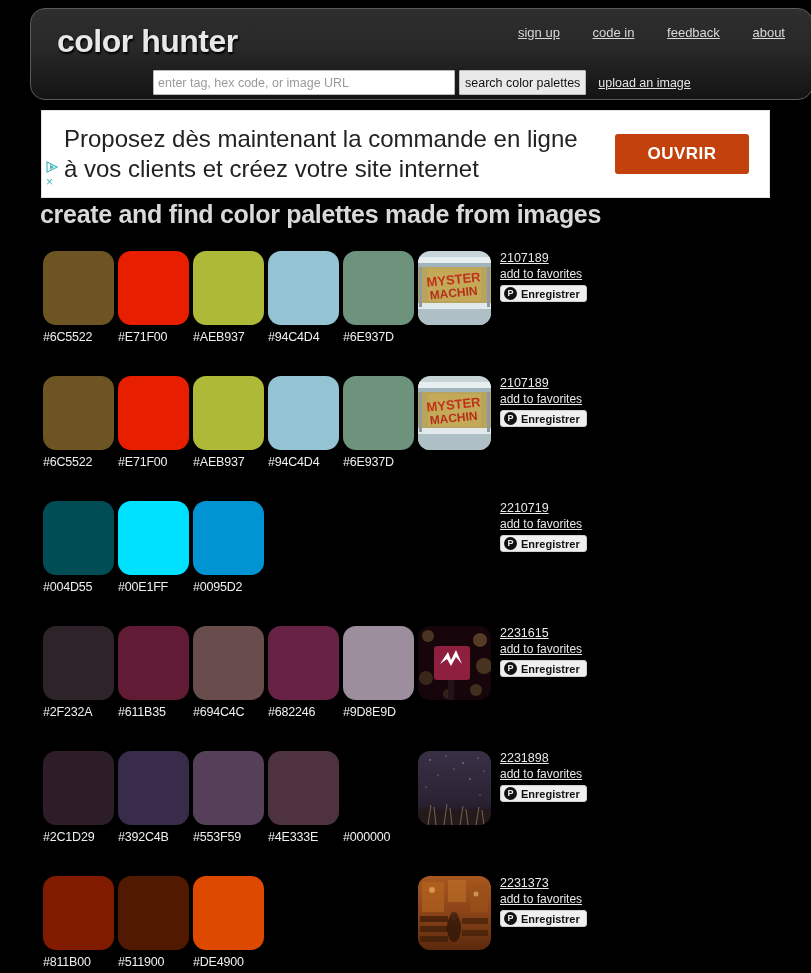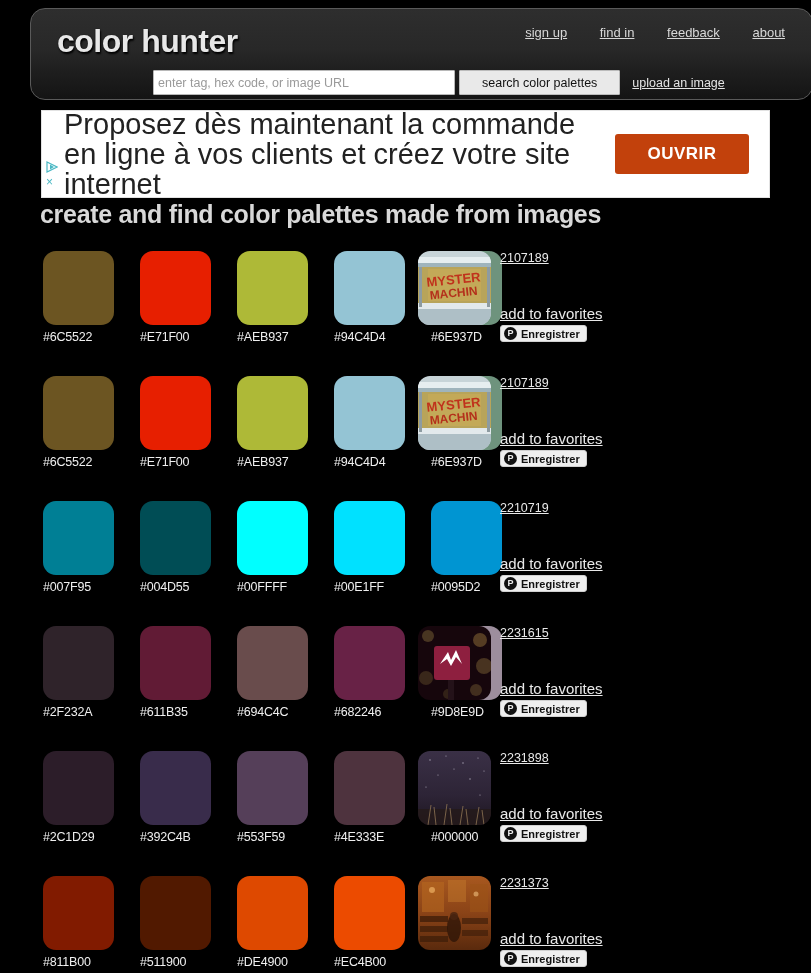--- a/index.html
+++ b/index.html
@@ -72,21 +72,21 @@
     outline: none;
   }
   .search-input::placeholder { color: #9a9a9a; }
   .search-btn {
     background: #e9e9e9;
     border: 1px solid #bbb;
     border-radius: 1px;
     color: #111;
     font-size: 12.5px;
     font-family: "Liberation Sans", sans-serif;
-    padding: 0 22px;
+    padding: 0 5px;
     cursor: pointer;
     white-space: nowrap;
   }
   .upload-link {
     color: #e4e4e4;
     text-decoration: underline;
     font-size: 12.5px;
     align-self: center;
     margin-left: 8px;
     white-space: nowrap;
@@ -123,21 +123,21 @@
     left: 4px;
     bottom: 9px;
     font-size: 12px;
     line-height: 12px;
     color: #4ab8c4;
     cursor: pointer;
     font-family: "Liberation Sans", sans-serif;
   }
   .ad-text {
     flex: 1;
-    font-size: 29px;
+    font-size: 24px;
     line-height: 30px;
     color: #222;
     font-family: "Liberation Sans", sans-serif;
     padding-right: 20px;
   }
   .ad-cta {
     flex: none;
     margin-right: 20px;
     background: #c2410c;
     color: #fff;
@@ -175,21 +175,21 @@
     position: relative;
     height: 125px;
   }
   .swatches {
     position: absolute;
     left: 43px;
     top: 11px;
     display: flex;
   }
   .swatch-cell {
-    width: 97px;
+    width: 75px;
     margin-right: 0;
     position: relative;
   }
   .swatch {
     width: 71px;
     height: 74px;
     border-radius: 13px;
   }
   .swatch-label {
     margin-top: 5px;
@@ -218,23 +218,22 @@
     display: block;
     color: #e9e9e9;
     text-decoration: underline;
     font-size: 12.5px;
     line-height: 15px;
   }
   .meta a.fav {
     display: block;
     color: #e9e9e9;
     text-decoration: underline;
-    font-size: 15px;
+    font-size: 12px;
     line-height: 16px;
-    margin-top: 40px;
   }
   .pin-btn {
     display: inline-flex;
     align-items: center;
     gap: 4px;
     margin-top: 3px;
     background: #efefef;
     color: #111;
     border: 1px solid #d0d0d0;
     border-radius: 3px;
@@ -261,21 +260,21 @@
   
   .art { width: 100%; height: 100%; position: relative; }
 </style>
 </head>
 <body>
 
 <div class="header">
   <div class="brand">color hunter</div>
   <div class="nav">
     <a href="#">sign up</a>
-    <a href="#">find in</a>
+    <a href="#">code in</a>
     <a href="#">feedback</a>
     <a href="#">about</a>
   </div>
   <div class="searchrow">
     <input class="search-input" type="text" placeholder="enter tag, hex code, or image URL" style="">
     <button class="search-btn">search color palettes</button>
     <a class="upload-link" href="#">upload an image</a>
   </div>
 </div>
 
@@ -374,30 +373,22 @@
       <rect x="69" y="16" width="3" height="40" fill="#8d9ba1"></rect>
     </svg></div>
       <div class="meta"><a class="pid" href="#">2107189</a><a class="fav" href="#">add to favorites</a><button class="pin-btn">
           <span class="pin-logo">P</span>
           <span>Enregistrer</span>
         </button></div>
     </div>
     <div class="palette-row">
       <div class="swatches">
         <div class="swatch-cell">
-          <div class="swatch" style="background: rgb(0, 127, 149);"></div>
-          <div class="swatch-label">#007F95</div>
-        </div>
-        <div class="swatch-cell">
           <div class="swatch" style="background: rgb(0, 77, 85);"></div>
           <div class="swatch-label">#004D55</div>
-        </div>
-        <div class="swatch-cell">
-          <div class="swatch" style="background: rgb(0, 255, 255);"></div>
-          <div class="swatch-label">#00FFFF</div>
         </div>
         <div class="swatch-cell">
           <div class="swatch" style="background: rgb(0, 225, 255);"></div>
           <div class="swatch-label">#00E1FF</div>
         </div>
         <div class="swatch-cell">
           <div class="swatch" style="background: rgb(0, 149, 210);"></div>
           <div class="swatch-label">#0095D2</div>
         </div>
       </div>
@@ -515,24 +506,20 @@
           <div class="swatch-label">#811B00</div>
         </div>
         <div class="swatch-cell">
           <div class="swatch" style="background: rgb(81, 25, 0);"></div>
           <div class="swatch-label">#511900</div>
         </div>
         <div class="swatch-cell">
           <div class="swatch" style="background: rgb(222, 73, 0);"></div>
           <div class="swatch-label">#DE4900</div>
         </div>
-        <div class="swatch-cell">
-          <div class="swatch" style="background: rgb(236, 75, 0);"></div>
-          <div class="swatch-label">#EC4B00</div>
-        </div>
       </div>
       <div class="thumb-holder"><svg class="art" viewBox="0 0 73 74" preserveAspectRatio="none">
       <defs>
         <linearGradient id="warm" x1="0" y1="0" x2="0" y2="1">
           <stop offset="0%" stop-color="#a8581f"></stop>
           <stop offset="50%" stop-color="#8a4317"></stop>
           <stop offset="100%" stop-color="#5a2a0d"></stop>
         </linearGradient>
       </defs>
       <rect width="73" height="74" fill="url(#warm)"></rect>

